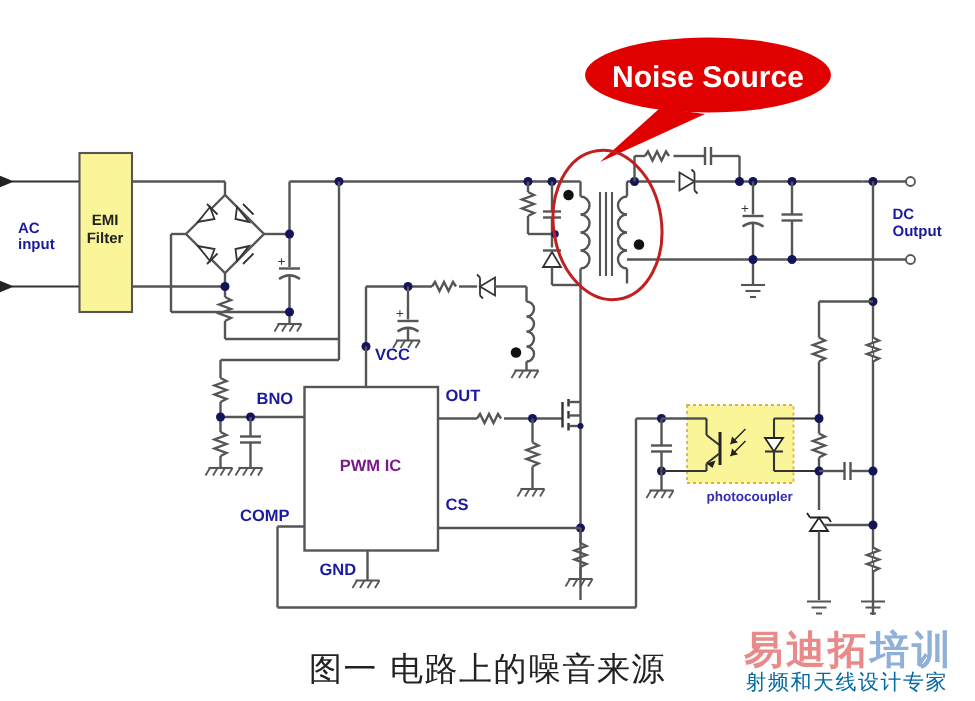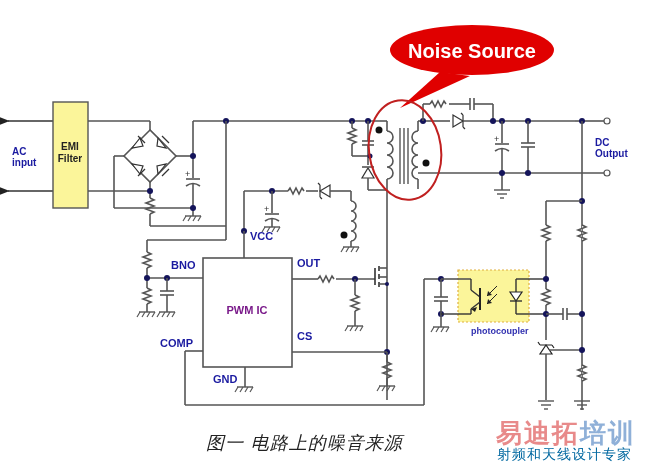--- a/index.html
+++ b/index.html
@@ -2,21 +2,21 @@
 <html><head>
 <meta charset="utf-8">
 <style>
   html, body { margin: 0; padding: 0; background: #ffffff; }
   body { width: 650px; height: 467px; position: relative; overflow: hidden; font-family: "Liberation Sans", sans-serif; }
   svg { position: absolute; left: 0; top: 0; }
   .w { stroke: #555; stroke-width: 1.6; fill: none; }
   .wd { stroke: #333; stroke-width: 1.4; fill: none; }
   .dot { fill: #14145a; }
   .lbl { font-family: "Liberation Sans", sans-serif; font-weight: bold; fill: #1a1aa0; }
-  .caption { position: absolute; left: 206px; top: 431px; font-family: "DejaVu Sans", sans-serif; font-size: 18px; color: #222; letter-spacing: 1px; font-style: italic; }
+  .caption { position: absolute; left: 206px; top: 431px; font-family: "DejaVu Sans", sans-serif; font-size: 22px; color: #222; letter-spacing: 1px; }
   .wm1 { position: absolute; left: 496px; top: 416px; font-family: "DejaVu Sans", sans-serif; font-size: 26px; font-weight: bold; letter-spacing: 2px; }
   .wm1 .a { color: #e88a8a; }
   .wm1 .b { color: #8fb0d8; }
   .wm2 { position: absolute; left: 497px; top: 446px; font-family: "DejaVu Serif", serif; font-size: 14px; color: #0369a1; letter-spacing: 1px; }
 </style>
 </head>
 <body>
 
 <svg width="650" height="467" viewBox="0 0 650 467">
   <defs>

